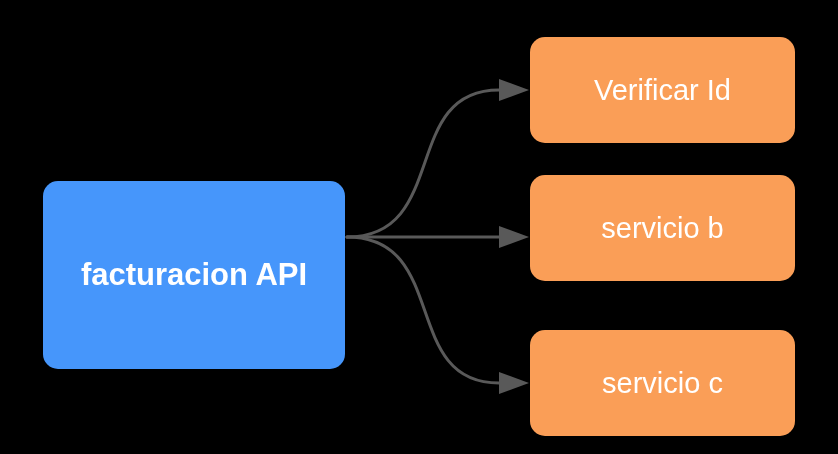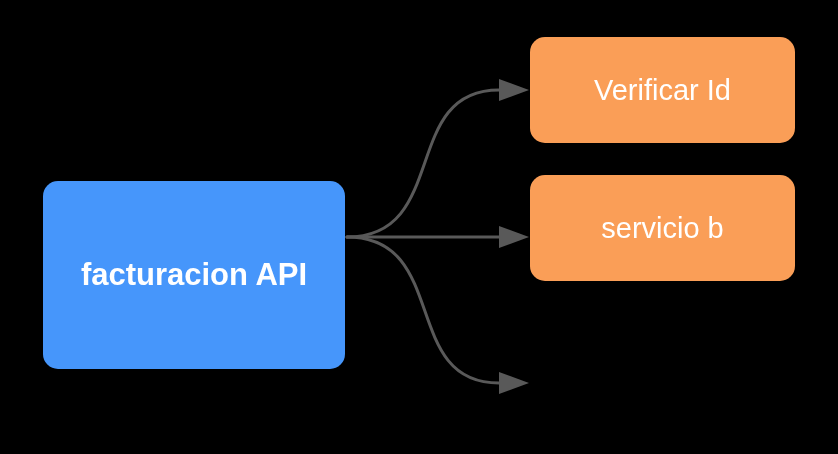--- a/index.html
+++ b/index.html
@@ -90,14 +90,17 @@
   </div>
 
   <div class="node node-orange node-orange-1">
     <span>Verificar Id</span>
   </div>
 
   <div class="node node-orange node-orange-2">
     <span>servicio b</span>
   </div>
 
+  <div class="node node-orange node-orange-3">
+    <span>servicio c</span>
+  </div>
 
 </div>
 
 </body></html>

